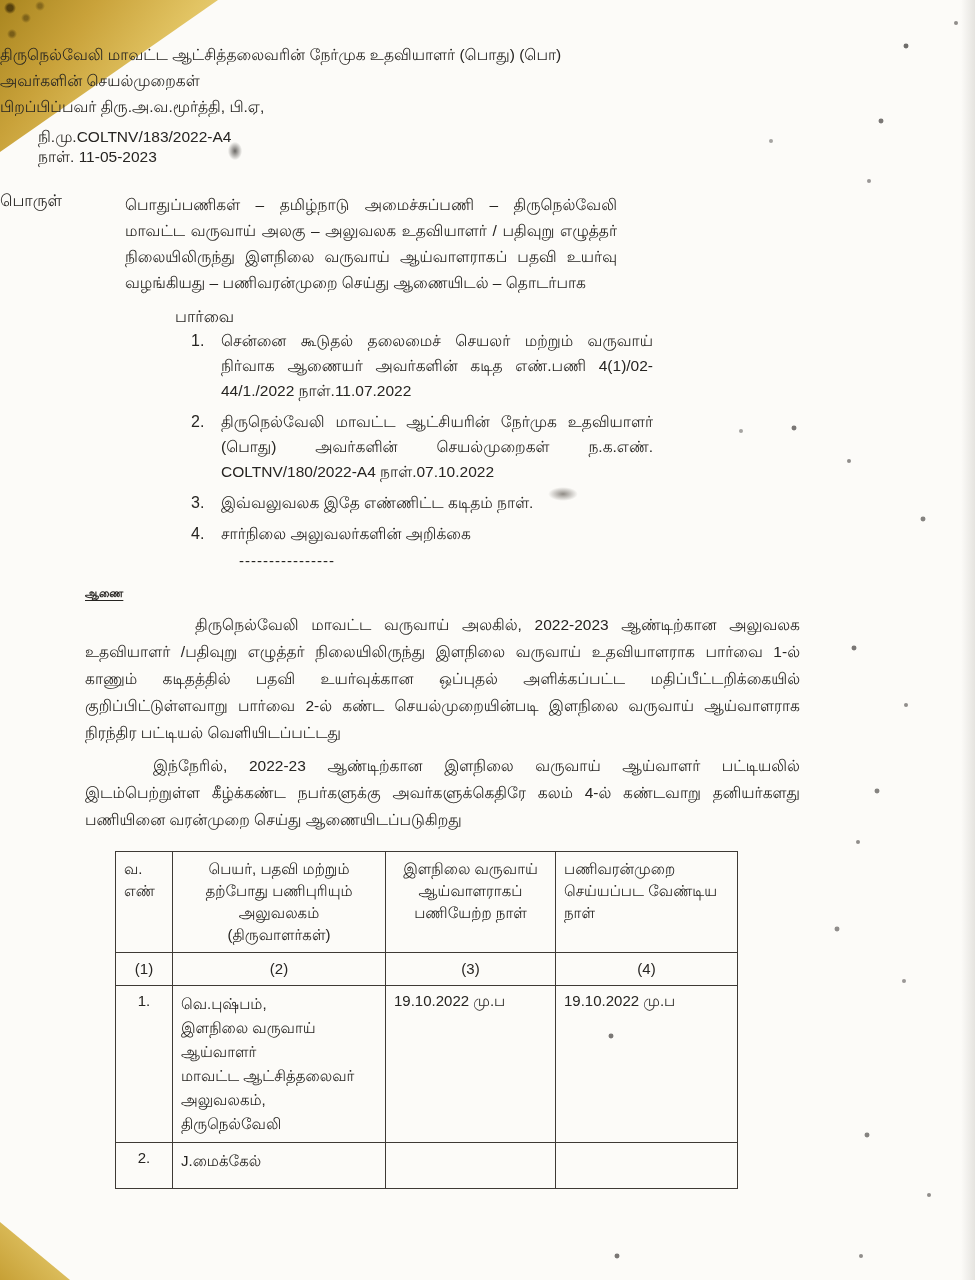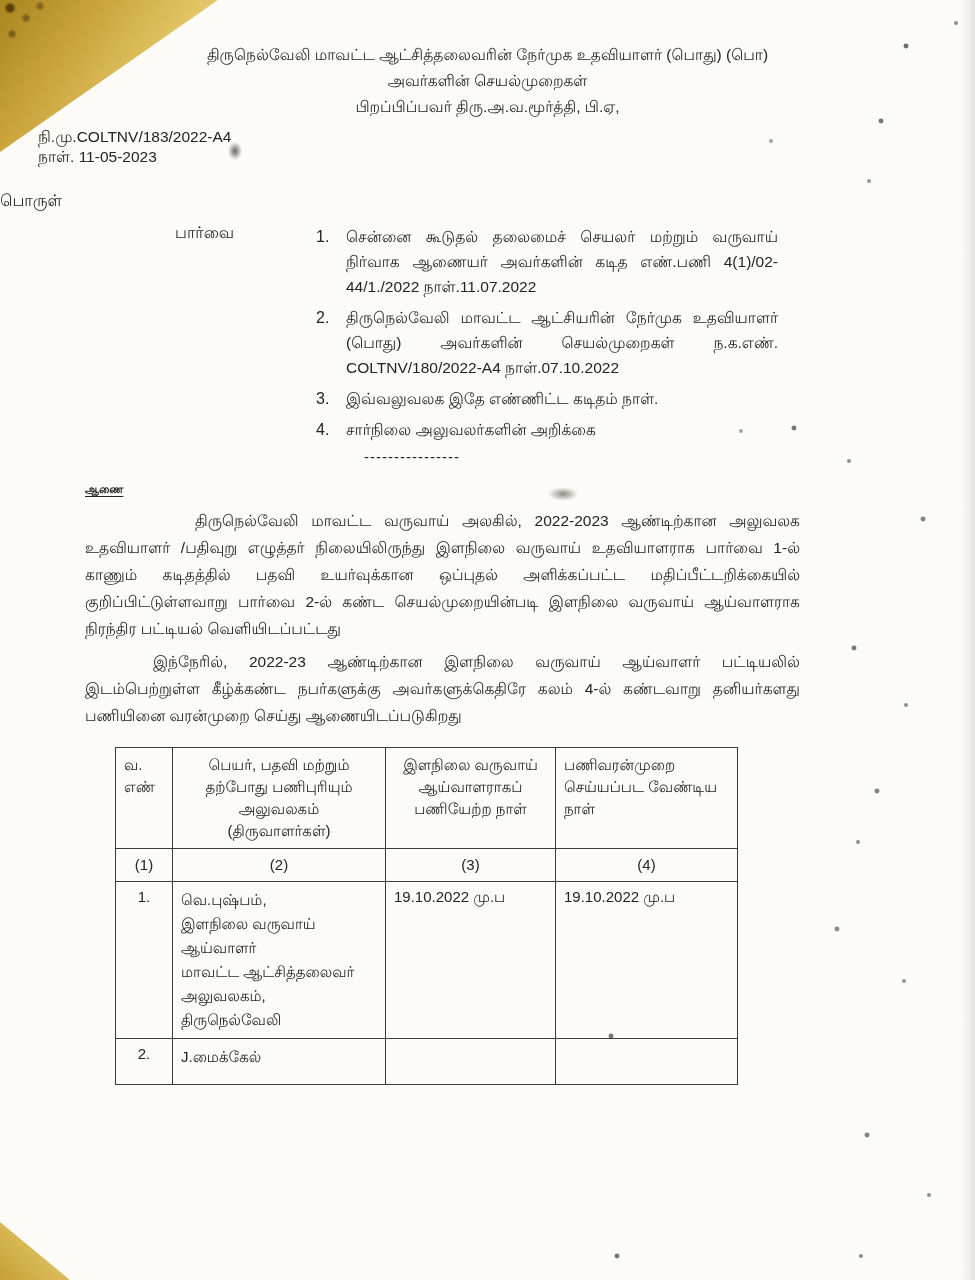--- a/index.html
+++ b/index.html
@@ -63,32 +63,32 @@
     background: radial-gradient(ellipse at center, rgba(55,48,40,.55), rgba(55,48,40,0) 70%);
   }
   .smudge-b {
     position:absolute; left:228px; top:142px; width:14px; height:18px; z-index:4;
     background: radial-gradient(ellipse at center, rgba(45,42,38,.7), rgba(45,42,38,0) 72%);
   }
 
   
   .content { position:relative; z-index:2; }
 
-  .doc-header { padding-top:42px; text-align:center; font-size:15.5px; line-height:26px; }
+  .doc-header { padding-top:42px; font-size:15.5px; line-height:26px; }
 
   .file-row {
     display:flex; justify-content:space-between;
     margin:8px 200px 0 38px; font-size:15.5px;flex-direction:column;
   }
 
   .subject-row { display:flex; margin-top:24px; }
   .block-label { width:125px; flex:none; font-size:16px; }
   .subject-text { width:492px; text-align:justify; font-size:15.5px; line-height:26px; }
 
-  .reference-row { display:flex; margin-top:12px; padding-left:175px; }
+  .reference-row { display:flex; margin-top:12px; padding-left:175px;flex-direction:column; }
   .ref-list { width:478px; padding-left:16px; }
   .ref-item { display:flex; margin-bottom:6px; font-size:15.5px; line-height:25px; }
   .ref-num { width:30px; flex:none; font-size:16px; }
   .ref-text { flex:1; text-align:justify; }
   .ref-divider { margin:0 0 0 48px; font-size:15px; letter-spacing:1px; }
 
   .order-heading {
     margin:18px 0 0 85px; font-size:11px; font-weight:bold;
     text-decoration:underline; text-underline-offset:3px;
   }
@@ -140,20 +140,21 @@
     <div>பிறப்பிப்பவர் திரு.அ.வ.மூர்த்தி, பி.ஏ,</div>
   </div>
 
   <div class="file-row">
     <span>நி.மு.COLTNV/183/2022-A4</span>
     <span>நாள். 11-05-2023</span>
   </div>
 
   <div class="subject-row">
     <div class="block-label">பொருள்</div>
+    <div class="subject-text">பொதுப்பணிகள் – தமிழ்நாடு அமைச்சுப்பணி – திருநெல்வேலி மாவட்ட வருவாய் அலகு – அலுவலக உதவியாளர் / பதிவுறு எழுத்தர் நிலையிலிருந்து இளநிலை வருவாய் ஆய்வாளராகப் பதவி உயர்வு வழங்கியது – பணிவரன்முறை செய்து ஆணையிடல் – தொடர்பாக</div>
   </div>
 
   <div class="reference-row">
     <div class="block-label">பார்வை</div>
     <div class="ref-list">
       <div class="ref-item">
         <span class="ref-num">1.</span>
         <span class="ref-text">சென்னை கூடுதல் தலைமைச் செயலர் மற்றும் வருவாய் நிர்வாக ஆணையர் அவர்களின் கடித எண்.பணி 4(1)/02-44/1./2022 நாள்.11.07.2022</span>
       </div>
       <div class="ref-item">

